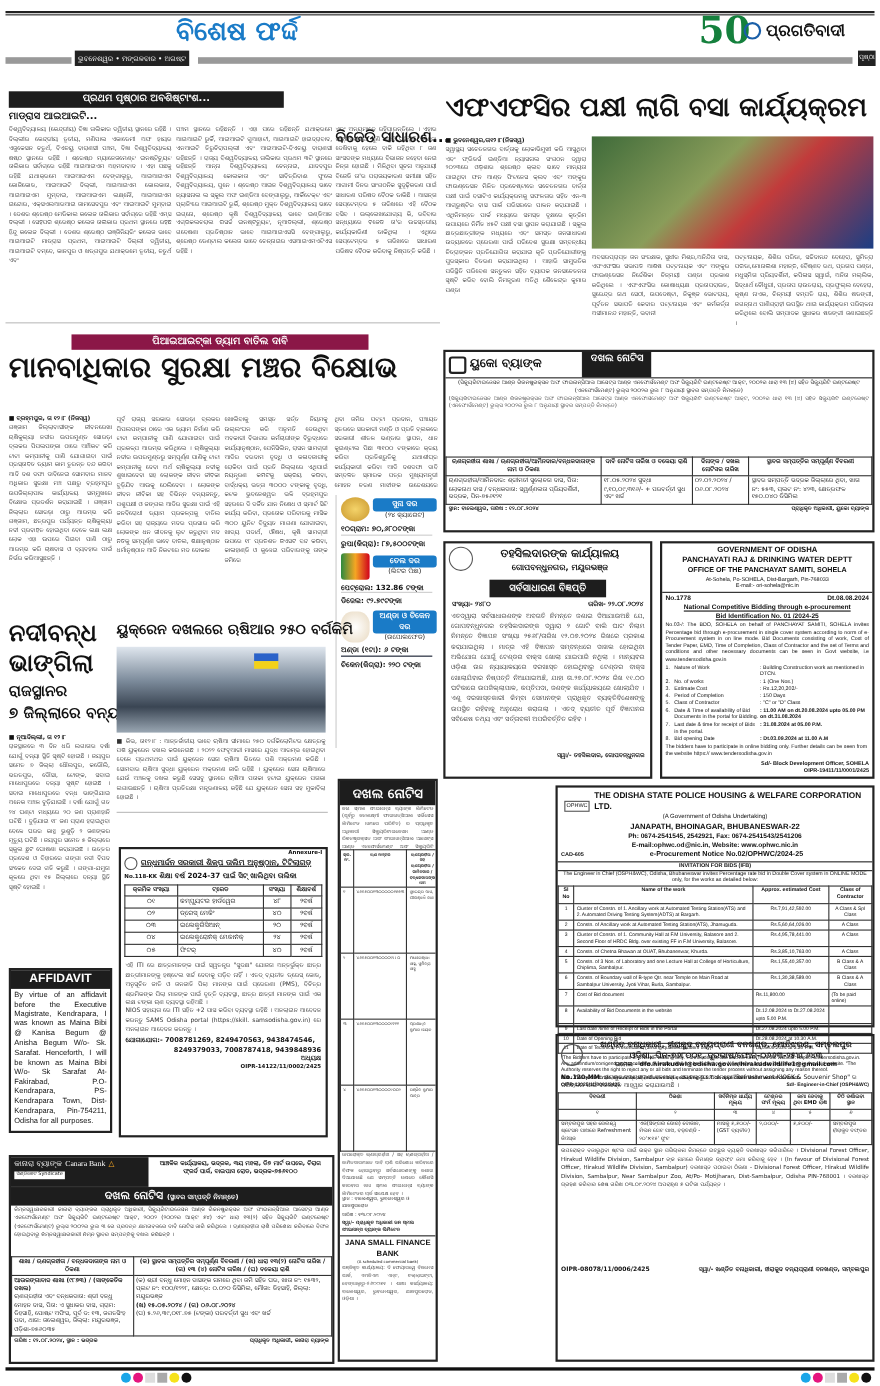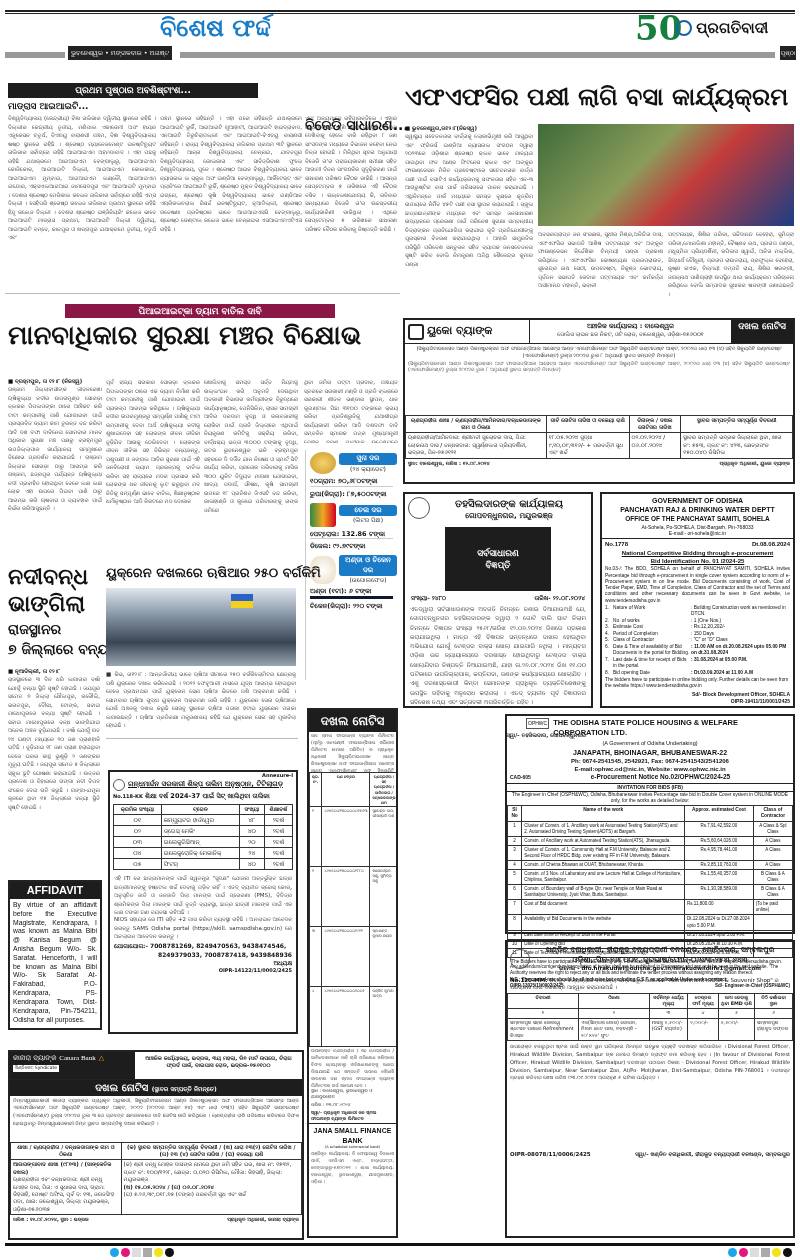--- a/index.html
+++ b/index.html
@@ -89,33 +89,29 @@
   </div>
   <div class="bold" style="font-size:6.5px;margin:3px 4px;border-bottom:1px solid #ccc">ପେଟ୍ରୋଲ: 132.86 ଟଙ୍କା</div>
   <div class="bold" style="font-size:6.5px;margin:0 4px 4px">ଡିଜେଲ: ୯୨.୭୯ଟଙ୍କା</div>
   <div style="display:flex;align-items:center;gap:3px;margin:2px 0 0 4px">
     <span style="width:26px;height:28px;background:radial-gradient(#fff,#e8d9c0);display:inline-block;border-radius:40%"></span>
     <div style="flex:1">
         <div class="rate-head">ଅଣ୍ଡା ଓ ଚିକେନ ଦର</div>
         <div class="center" style="font-size:6px">(ଉପୋଲଫେଡ)</div>
       </div>
   </div>
-  <div class="bold" style="font-size:6.5px;margin:3px 4px;border-bottom:3px solid #0f172a">ଅଣ୍ଡା (୧ଟା): ୬ ଟଙ୍କା</div>
+  <div class="bold" style="font-size:6.5px;margin:3px 4px;border-bottom:1px solid #0f172a">ଅଣ୍ଡା (୧ଟା): ୬ ଟଙ୍କା</div>
   <div class="bold" style="font-size:6.5px;margin:0 4px">ଚିକେନ(କିଗ୍ରା): ୨୨୦ ଟଙ୍କା</div>
 </div>
 
 <div class="abs box" style="left:403px;top:318px;width:392px;height:166px;border-width:2px">
   <div style="display:flex;border-bottom:1px solid #222;height:24px">
     <div style="width:125px;display:flex;align-items:center;gap:3px;padding-left:3px;border-right:1px solid #222">
       <span style="width:16px;height:16px;border:2px solid #222;border-radius:3px;display:inline-block"></span>
       <span class="bold" style="font-size:11px">ୟୁକୋ ବ୍ୟାଙ୍କ</span>
-    </div>
-    <div style="flex:1;text-align:center;padding-top:2px">
-      <div class="bold" style="font-size:6.5px">ଆଞ୍ଚଳିକ କାର୍ଯ୍ୟାଳୟ : ବାଲେଶ୍ୱର</div>
-      <div style="font-size:5.5px">ପୋଲିସ ଲାଇନ ଛକ ନିକଟ, ଓଟି ରୋଡ, ବାଲେଶ୍ୱର, ଓଡ଼ିଶା-୭୫୬୦୦୧</div>
     </div>
     <div class="blackbar" style="width:62px;font-size:9px;line-height:11px;padding-top:1px">ଦଖଲ ନୋଟିସ</div>
   </div>
   <div class="center small" style="padding:1px 3px">(ସିକ୍ୟୁରିଟାଇଜେସନ ଆଣ୍ଡ ରିକନଷ୍ଟ୍ରକ୍ସନ ଅଫ ଫାଇନାନ୍ସିଆଲ ଆସେଟ୍ସ ଆଣ୍ଡ ଏନଫୋର୍ସମେଣ୍ଟ ଅଫ ସିକ୍ୟୁରିଟି ଇଣ୍ଟରେଷ୍ଟ ଆକ୍ଟ, ୨୦୦୨ର ଧାରା ୧୩ (୪) ସହିତ ସିକ୍ୟୁରିଟି ଇଣ୍ଟରେଷ୍ଟ (ଏନଫୋର୍ସମେଣ୍ଟ) ରୁଲ୍ସ ୨୦୦୨ର ରୁଲ ୮ ଅନୁଯାୟୀ ସ୍ଥାବର ସମ୍ପତ୍ତି ନିମନ୍ତେ)</div>
   <div class="small" style="padding:0 3px;height:55px;overflow:hidden;color:#444;text-align:justify">(ସିକ୍ୟୁରିଟାଇଜେସନ ଆଣ୍ଡ ରିକନଷ୍ଟ୍ରକ୍ସନ ଅଫ ଫାଇନାନ୍ସିଆଲ ଆସେଟ୍ସ ଆଣ୍ଡ ଏନଫୋର୍ସମେଣ୍ଟ ଅଫ ସିକ୍ୟୁରିଟି ଇଣ୍ଟରେଷ୍ଟ ଆକ୍ଟ, ୨୦୦୨ର ଧାରା ୧୩ (୪) ସହିତ ସିକ୍ୟୁରିଟି ଇଣ୍ଟରେଷ୍ଟ (ଏନଫୋର୍ସମେଣ୍ଟ) ରୁଲ୍ସ ୨୦୦୨ର ରୁଲ ୮ ଅନୁଯାୟୀ ସ୍ଥାବର ସମ୍ପତ୍ତି ନିମନ୍ତେ)</div>
   <table>
     <tbody>
         <tr>
           <th>ଋଣଗ୍ରହୀତା ଶାଖା / ଋଣଗ୍ରହୀତା/ଆମିନଦାର/ବନ୍ଧକଦାତାଙ୍କ ନାମ ଓ ଠିକଣା</th>
           <th>ଦାବି ନୋଟିସ ତାରିଖ ଓ ବକେୟା ରାଶି</th>
@@ -152,21 +148,21 @@
 <div class="abs rule" style="left:106px;top:738px;width:192px"></div>
 
 <div class="abs box" style="left:403px;top:492px;width:190px;height:216px;border-width:2px">
   <div style="display:flex;align-items:flex-start;padding:3px">
     <span style="width:22px;height:22px;border-radius:50%;border:1px solid #555;display:inline-block"></span>
     <div style="flex:1;text-align:center">
       <div class="bold" style="font-size:10px">ତହସିଲଦାରଙ୍କ କାର୍ଯ୍ୟାଳୟ</div>
       <div class="bold" style="font-size:7.5px">ଗୋପବନ୍ଧୁନଗର, ମୟୂରଭଞ୍ଜ</div>
     </div>
   </div>
-  <div class="blackbar" style="margin:3px 40px;font-size:9px;padding:20px">ସର୍ବସାଧାରଣ ବିଜ୍ଞପ୍ତି</div>
+  <div class="blackbar" style="margin:3px 40px;font-size:9px;padding:2px">ସର୍ବସାଧାରଣ ବିଜ୍ଞପ୍ତି</div>
   <div style="display:flex;justify-content:space-between;padding:0 6px;font-size:6px" class="bold">
     <span>ସଂଖ୍ୟା- ୨୪୮୦</span>
     <span>ତାରିଖ- ୨୨.୦୮.୨୦୨୪</span>
   </div>
   <div class="col-text" style="padding:2px 5px;height:130px;font-size:6px">ଏତଦ୍ୱାରା ସର୍ବସାଧାରଣଙ୍କ ଅବଗତି ନିମନ୍ତେ ଜଣାଇ ଦିଆଯାଉଅଛି ଯେ, ଗୋପବନ୍ଧୁନଗର ତହସିଲଦାରଙ୍କ ଦ୍ୱାରା ୨ ଗୋଟି ବାଲି ଘାଟ ନିଲାମ ନିମନ୍ତେ ବିଜ୍ଞାପନ ସଂଖ୍ୟା ୨୫୬୮/ତାରିଖ ୧୨.୦୭.୨୦୨୪ ରିଖରେ ପ୍ରକାଶ କରାଯାଇଥିଲା । ମାତ୍ର ଏହି ବିଜ୍ଞାପନ ସମ୍ବନ୍ଧରେ ଦାଖଲ ହୋଇଥିବା ଅଭିଯୋଗ ଯୋଗୁଁ ଟେଣ୍ଡର ବାକ୍ସ ଖୋଲା ଯାଇପାରି ନଥିଲା । ମାନ୍ୟବର ଓଡ଼ିଶା ଉଚ୍ଚ ନ୍ୟାୟାଳୟରେ ଦରଖାସ୍ତ ହୋଇଥିବାରୁ ଟେଣ୍ଡର ବାକ୍ସ ଖୋଲାଯିବାର ନିଷ୍ପତ୍ତି ନିଆଯାଇଅଛି, ଯାହା ତା.୨୭.୦୮.୨୦୨୪ ରିଖ ୧୧.୦୦ ଘଟିକାରେ ଉପଜିଲ୍ଲାପାଳ, କପ୍ତିପଦା, ଜଣଙ୍କ କାର୍ଯ୍ୟାଳୟରେ ଖୋଲାଯିବ । ଏଣୁ ଦରଖାସ୍ତକାରୀ କିମ୍ବା ସେମାନଙ୍କ ପ୍ରାଧିକୃତ ବ୍ୟକ୍ତିବିଶେଷଙ୍କୁ ଉପସ୍ଥିତ ରହିବାକୁ ଅନୁରୋଧ କରାଗଲା । ଏତଦ୍ ବ୍ୟତୀତ ପୂର୍ବ ବିଜ୍ଞାପନର ସବିଶେଷ ତଥ୍ୟ ଏବଂ ସର୍ତ୍ତାବଳୀ ଅପରିବର୍ତ୍ତିତ ରହିବ ।</div>
   <div class="bold" style="text-align:right;font-size:5.5px;padding-right:5px">ସ୍ୱା/- ତହସିଲଦାର, ଗୋପବନ୍ଧୁନଗର</div>
 </div>
 
 <div class="abs box" style="left:600px;top:492px;width:195px;height:216px;border-width:2px;font-family:'Liberation Sans',sans-serif">
   <div style="text-align:center;padding-top:2px;border-bottom:1px solid #222">
@@ -364,21 +360,21 @@
   <div class="col-text" style="padding:1px 2px;font-size:4.5px;height:40px">ଉପରୋକ୍ତ ଋଣଗ୍ରହୀତା / ସହ ଋଣଗ୍ରହୀତା / ଜାମିନଦାରମାନେ ଦାବି ରାଶି ପରିଶୋଧ କରିବାରେ ବିଫଳ ହୋଇଥିବାରୁ ସର୍ବସାଧାରଣଙ୍କୁ ଜଣାଇ ଦିଆଯାଉଛି ଯେ ସମ୍ପତ୍ତି ଉପରେ କୌଣସି କାରବାର ଜନା ସ୍ମଲ ଫାଇନାନ୍ସ ବ୍ୟାଙ୍କ ଲିମିଟେଡର ଚାର୍ଜ ସାପେକ୍ଷ ହେବ ।</div>
   <div class="small" style="padding:1px 2px;font-size:4.5px">ସ୍ଥାନ : ବାଲେଶ୍ୱର, ଭୁବନେଶ୍ୱର ଓ ଯାଜପୁରରୋଡ</div>
   <div class="small" style="padding:1px 2px;font-size:4.5px">ତାରିଖ : ୧୩.୦୮.୨୦୨୪</div>
   <div class="small bold" style="padding:1px 2px;font-size:4.5px">ସ୍ୱା/- ପ୍ରାଧିକୃତ ଅଧିକାରୀ ଜନ ସ୍ମଲ ଫାଇନାନ୍ସ ବ୍ୟାଙ୍କ ଲିମିଟେଡ</div>
   <div class="bold center" style="font-size:7px;font-family:'Liberation Sans',sans-serif;border-top:1px solid #222;padding-top:2px">JANA SMALL FINANCE BANK</div>
   <div class="center" style="font-size:3.5px">(A scheduled commercial bank)</div>
   <div class="col-text" style="padding:1px 2px;font-size:4.5px">ପଞ୍ଜିକୃତ କାର୍ଯ୍ୟାଳୟ: ଦି ଫେୟାରୱେ ବିଜନେସ ପାର୍କ, ଏମଜିଏମ ଏନ୍ଟ, ଚଲ୍ଲାଘଟ୍ଟା, ବେଙ୍ଗାଲୁରୁ-୫୬୦୦୭୧ । ଶାଖା କାର୍ଯ୍ୟାଳୟ: ବାଲେଶ୍ୱର, ଭୁବନେଶ୍ୱର, ଯାଜପୁରରୋଡ, ଓଡ଼ିଶା ।</div>
 </div>
 
 <div class="abs box" style="left:505px;top:714px;width:290px;height:220px;border-width:2px;font-family:'Liberation Sans',sans-serif">
-  <div style="display:flex;align-items:flex-start;padding:2px 19px">
+  <div style="display:flex;align-items:flex-end;padding:2px 6px">
     <span style="font-size:5px;border:1px solid #555;padding:1px">OPHWC</span>
     <span class="bold" style="font-size:7.5px;margin-left:4px">THE ODISHA STATE POLICE HOUSING &amp; WELFARE CORPORATION LTD.</span>
   </div>
   <div class="center" style="font-size:5.5px">(A Government of Odisha Undertaking)</div>
   <div class="center bold" style="font-size:7px">JANAPATH, BHOINAGAR, BHUBANESWAR-22</div>
   <div class="center bold" style="font-size:6px">Ph: 0674-2541545, 2542921, Fax: 0674-2541543/2541206</div>
   <div class="center bold" style="font-size:6px">E-mail:ophwc.od@nic.in, Website: www.ophwc.nic.in</div>
   <div style="display:flex;align-items:center;font-size:6.5px;padding:0 3px" class="bold">
       <span style="font-size:5px">CAD-605</span>
       <span style="flex:1;text-align:center">e-Procurement Notice No.02/OPHWC/2024-25</span>

